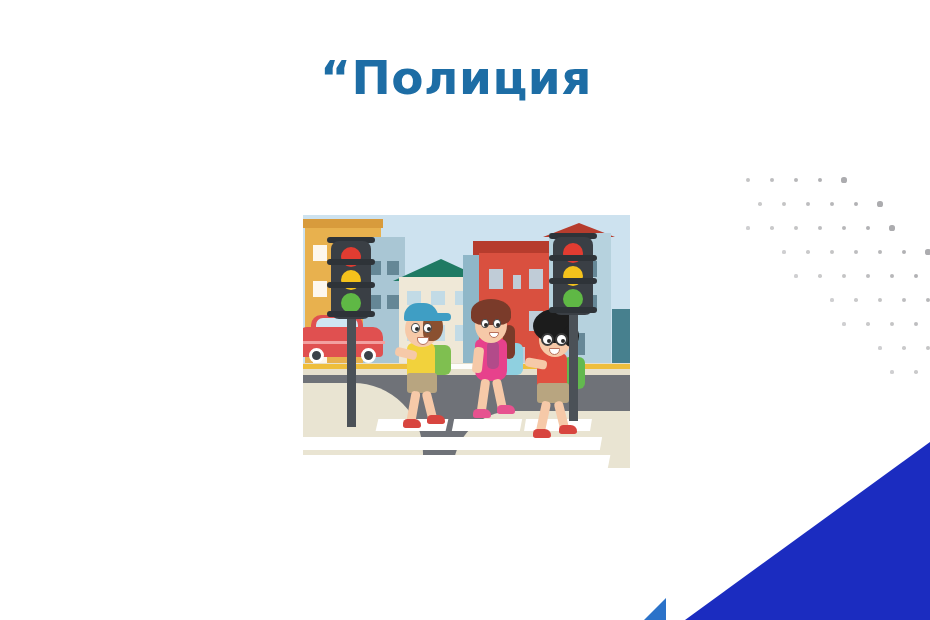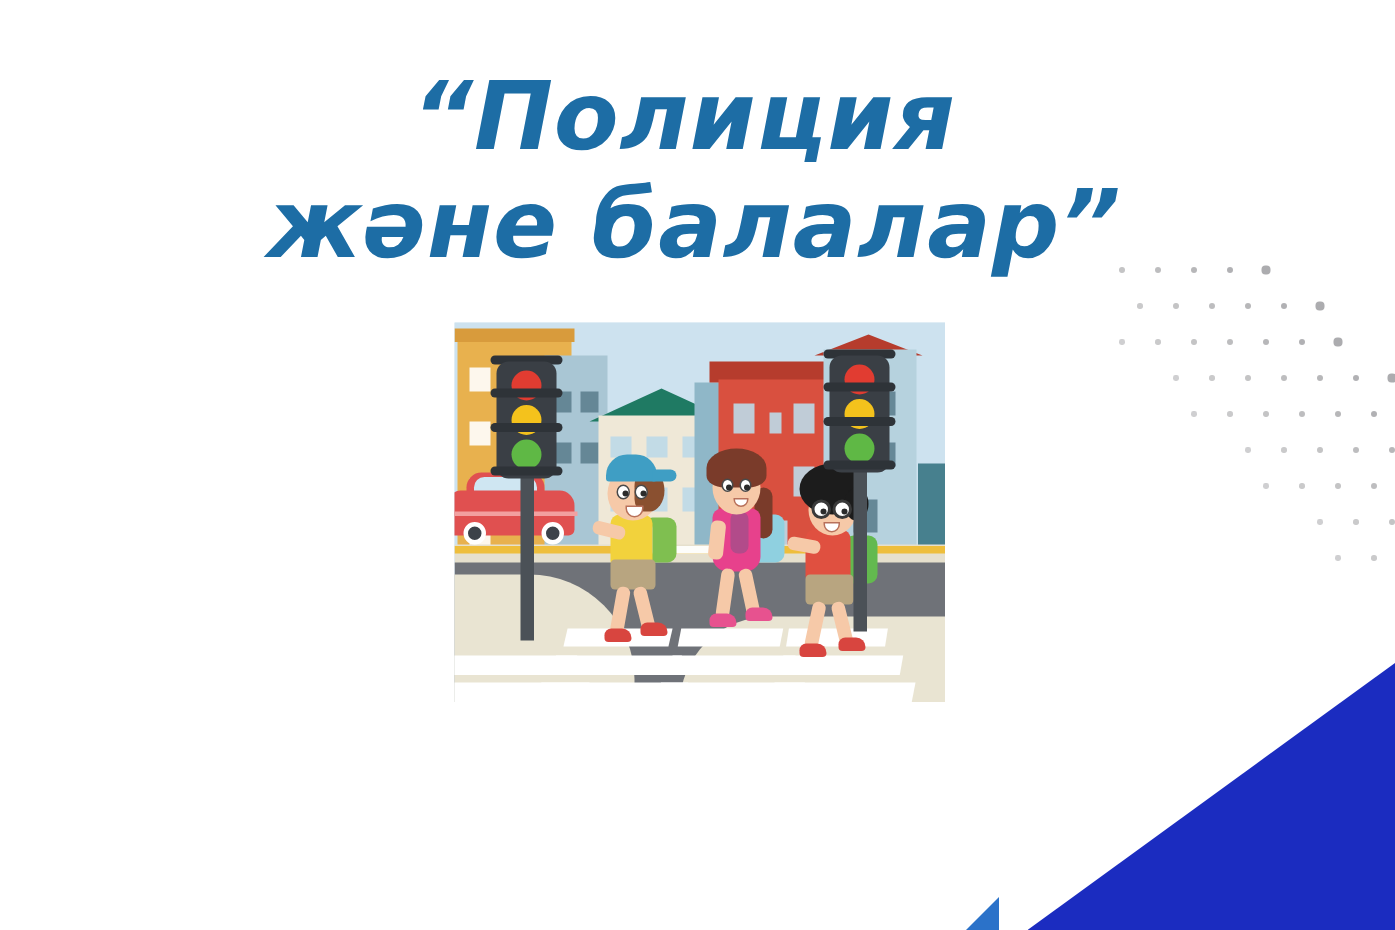--- a/index.html
+++ b/index.html
@@ -24,22 +24,21 @@
     position: absolute;
     left: 0;
     top: 42px;
     width: 930px;
     text-align: center;
     z-index: 6;
   }
   .title-line {
     font-family: "DejaVu Sans", "Liberation Sans", sans-serif;
     font-weight: bold;
-    font-style: italic;
-    font-size: 63px;
+    font-size: 47px;
     line-height: 72px;
     letter-spacing: 0.5px;
     color: #1d6da5;
     white-space: nowrap;
   }
   #title-line-1 { padding-right: 18px; }
   #title-line-2 { padding-right: 4px; }
 
   
   #illustration {
@@ -273,21 +272,20 @@
     z-index: 3;
   }
 </style>
 </head>
 <body>
 
 <div id="slide">
 
   <div id="title-block">
     <div class="title-line" id="title-line-1">“Полиция</div>
-    <div class="title-line" id="title-line-2">және балалар”</div>
   </div>
 
   <div id="illustration">
 
     <div class="layer sky"></div>
 
     <div class="layer skyline">
       <div class="sky-b" style="left:4px; width:16px; height:66px;"></div>
       <div class="sky-b" style="left:22px; width:20px; height:96px;"></div>
       <div class="sky-b" style="left:44px; width:14px; height:52px;"></div>

